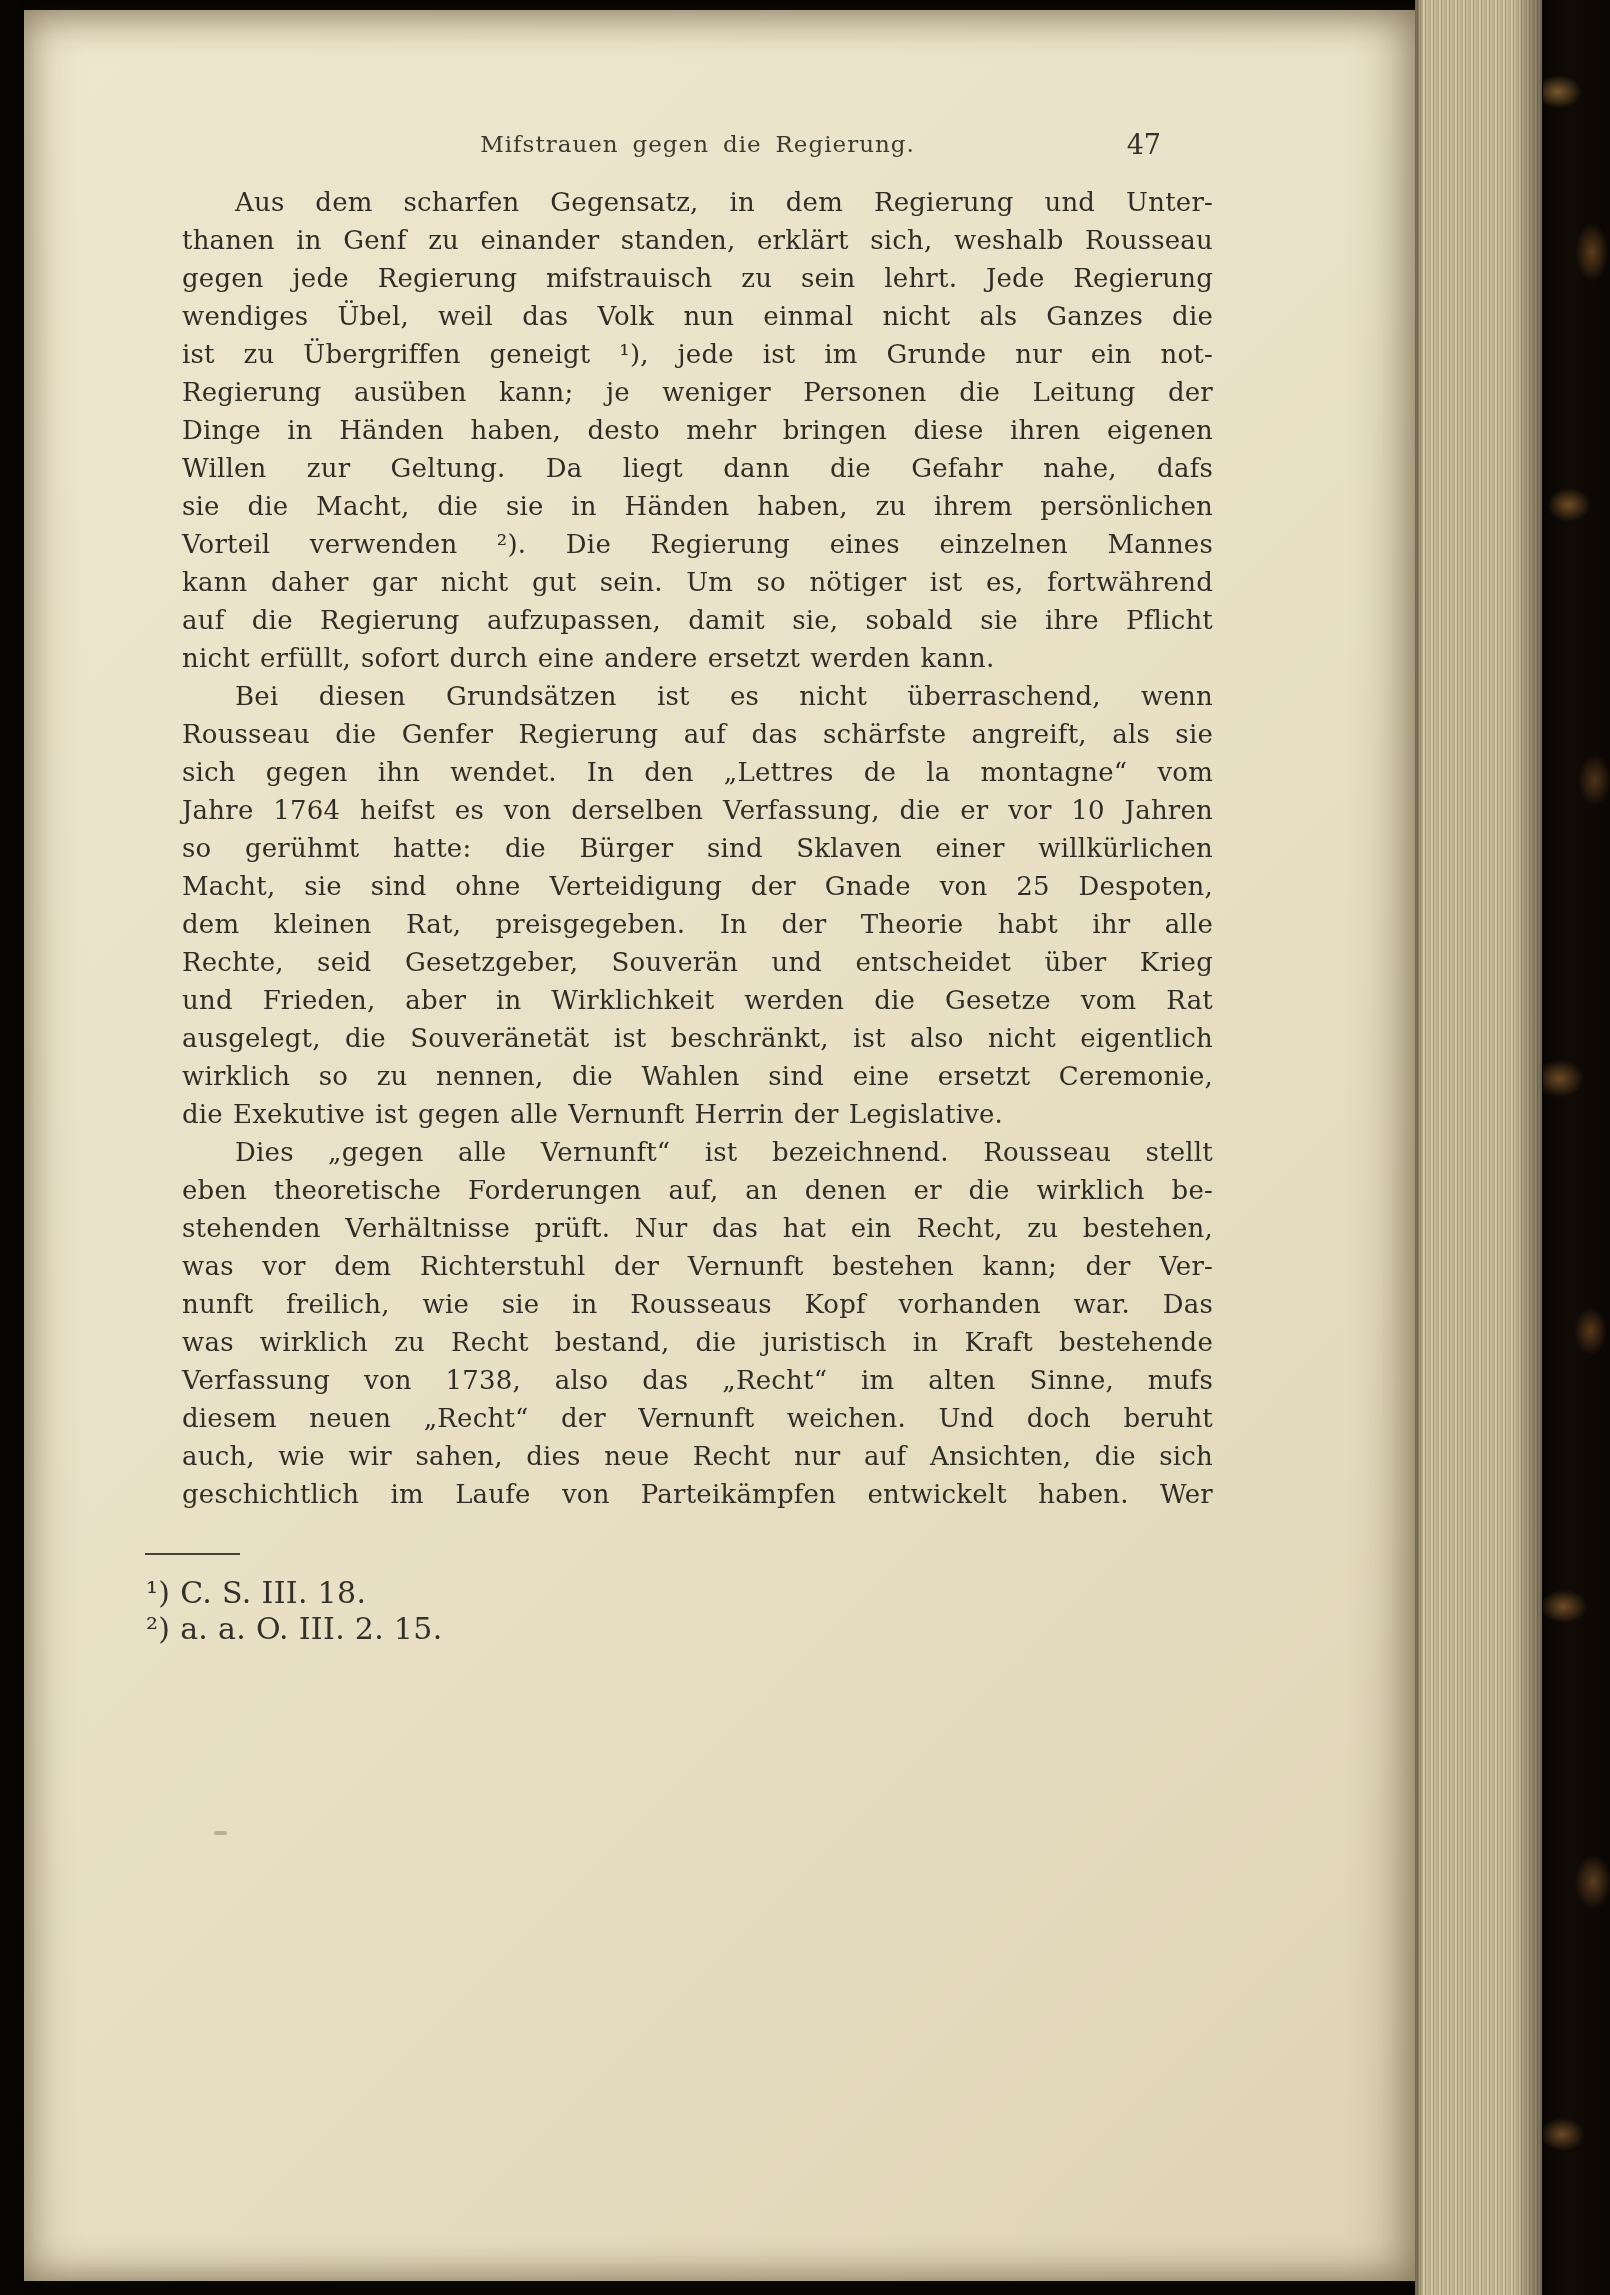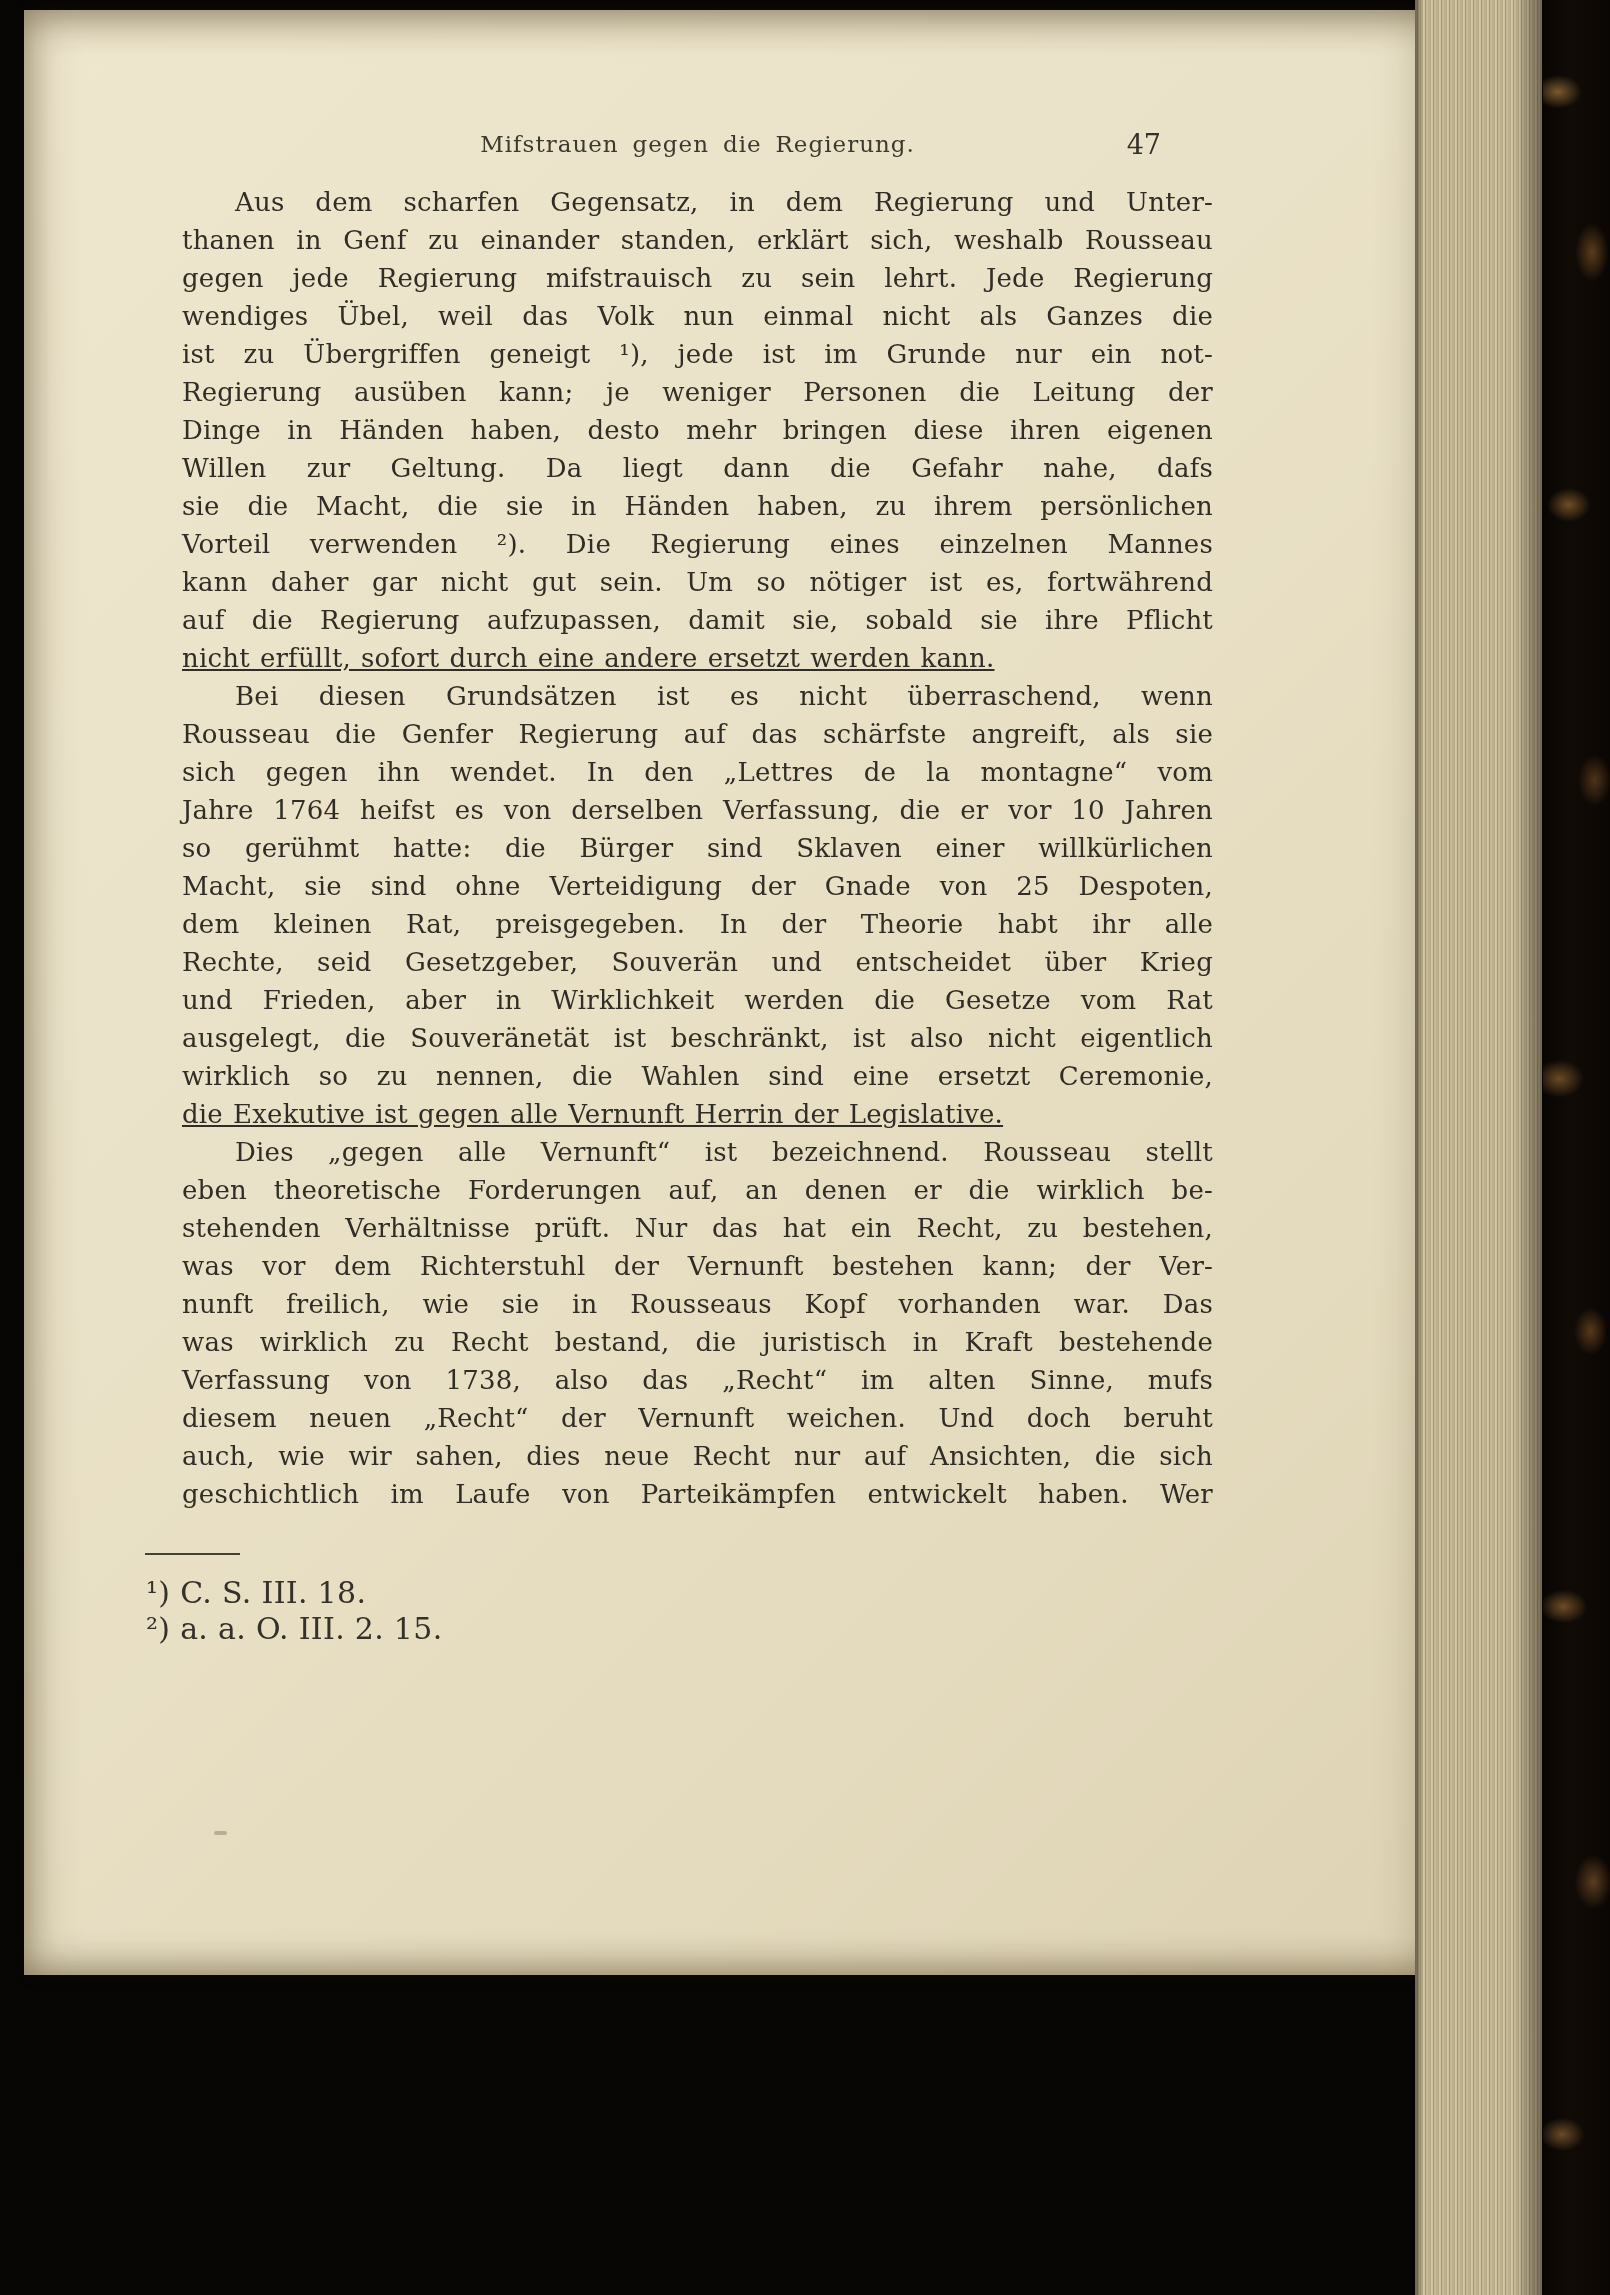--- a/index.html
+++ b/index.html
@@ -14,29 +14,28 @@
     background: #070604;
     overflow: hidden;
     font-family: "DejaVu Serif", "Liberation Serif", serif;
   }
   
   .page {
     position: absolute;
     left: 24px;
     top: 9.7px;
     width: 1391px;
-    height: 1965px;
+    height: 2271px;
     background: linear-gradient(135deg, #eee6cd 0%, #eae2c8 40%, #e4dabd 75%, #ded3b4 100%);
     box-shadow:
       8px 0 17.7px -4.8px rgba(30, 20, 5, 0.55),
       inset 0 11.3px 31px rgba(85, 70, 38, 0.26),
       inset 0 -9.7px 26px rgba(85, 70, 38, 0.16),
       inset 19.3px 0 39px rgba(85, 70, 38, 0.20),
       inset -22.5px 0 45px rgba(70, 55, 28, 0.30);
-    padding-left: 29px;
   }
   
   .header {
     position: absolute;
     left: 158px;
     top: 121px;
     width: 1031px;
     height: 35px;
     text-align: center;
   }
@@ -65,21 +64,21 @@
     letter-spacing: 0.2px;
     word-spacing: 1.6px;
   }
   .bline {
     text-align: justify;
     text-align-last: justify;
     white-space: nowrap;
     overflow: visible;
   }
   .bline.first { text-indent: 53px; }
-  .bline.last  { text-align-last: left; text-decoration: underline; }
+  .bline.last  { text-align-last: left; }
   
   .footnote-rule {
     position: absolute;
     left: 121px;
     top: 1543px;
     width: 95px;
     height: 2.4px;
     background: #454135;
   }
   .footnotes {

